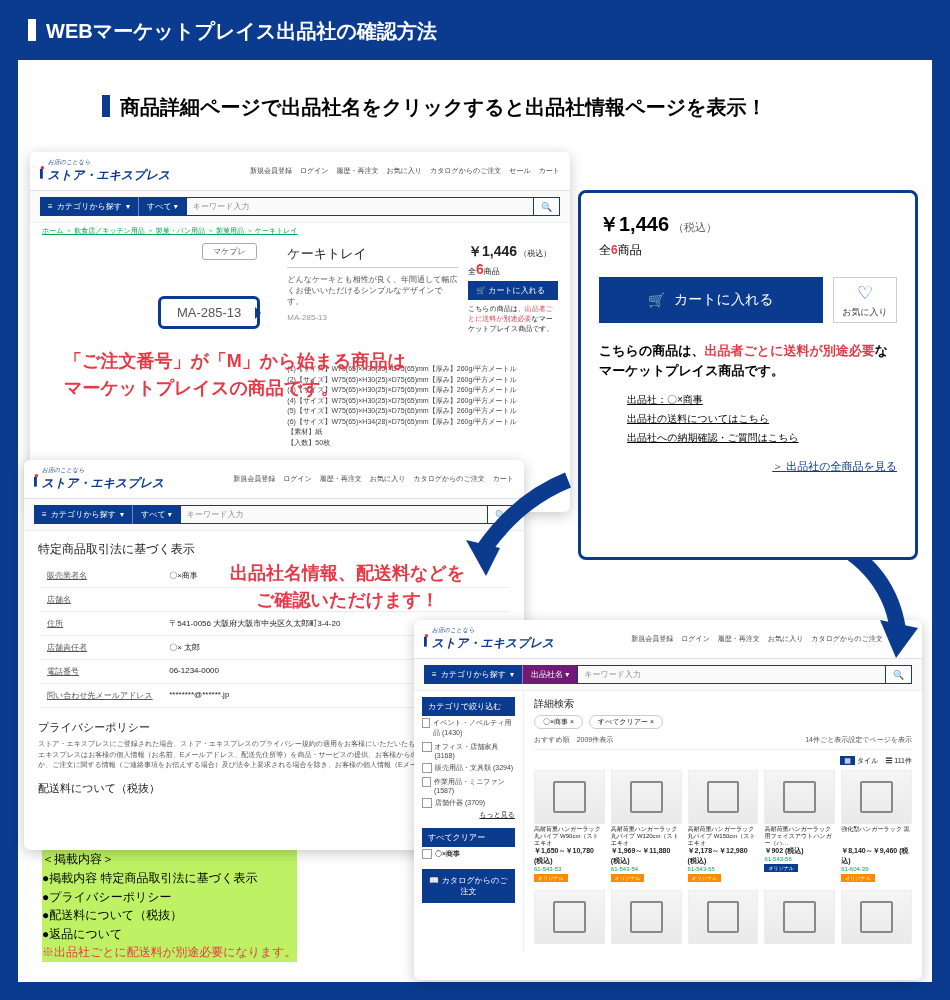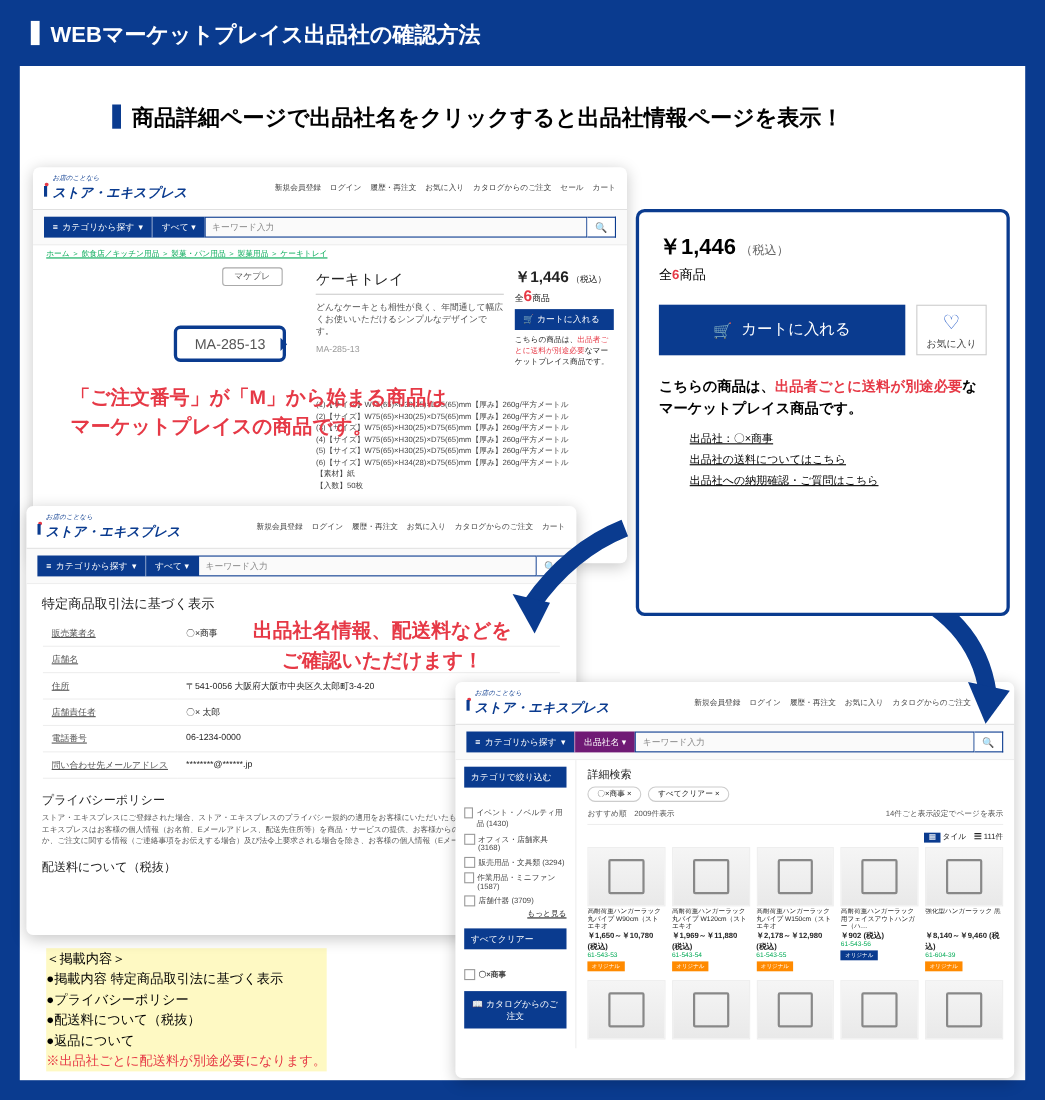--- a/index.html
+++ b/index.html
@@ -64,21 +64,21 @@
   .law-table td { padding:6px 8px; border-bottom:1px solid #eee; vertical-align:top;}
   .law-table td:first-child{ width:26%; color:#555;text-decoration:underline;}
   .priv-title{ font-size:11px; padding:12px 14px 4px;}
   .priv-text{ font-size:7px; color:#555; padding:0 14px; line-height:1.5;}
   .ship-title{ font-size:11px; padding:10px 14px 4px;}
 
   
   #shot3 { top: 560px; left: 396px; width: 508px; height: 360px; z-index:3;}
   .s3-body{ display:flex; gap:0; font-size:7px;}
   .s3-side{ width:110px; border-right:1px solid #eee; padding:6px 8px;}
-  .s3-side-h{ background:#0a3b8f; color:#fff; font-size:8px; padding:4px 6px; margin-bottom:16px;}
+  .s3-side-h{ background:#0a3b8f; color:#fff; font-size:8px; padding:4px 6px; margin-bottom:0;}
   .chk{ font-size:7px; color:#444; display:flex; gap:3px; padding:2px 0;}
   .chk::before{content:""; width:8px;height:8px;border:1px solid #999; display:inline-block;}
   .s3-side-btn{ background:#0a3b8f; color:#fff; font-size:8px; padding:6px 4px; text-align:center; margin-top:8px;}
   .s3-main{ flex:1; padding:6px 10px;}
   .s3-h{ font-size:10px; margin-bottom:4px;}
   .s3-tags span{ display:inline-block; border:1px solid #ccc; border-radius:10px; padding:1px 8px; font-size:7px; margin-right:4px;}
   .s3-bar{ display:flex; justify-content:space-between; font-size:7px; color:#555; margin:6px 0; border-bottom:1px solid #eee; padding-bottom:4px;}
   .grid{ display:flex; gap:6px;}
   .card{ width:19%; font-size:6px;}
   .thumb{ width:100%; height:54px; background:linear-gradient(#f5f5f5,#e9e9e9); border:1px solid #eee; margin-bottom:2px; position:relative;}
@@ -97,21 +97,21 @@
 
   
   .bubble { position:absolute; top:236px; left:140px; border:3px solid #0a3b8f; border-radius:6px; background:#fff; padding:6px 16px; font-size:13px; color:#555; z-index:4;}
   .bubble::after{ content:""; position:absolute; right:-10px; top:50%; transform:translateY(-50%); border:6px solid transparent; border-left-color:#0a3b8f;}
 
   
   .arrow { position:absolute; z-index:4; }
   .arrow svg { display:block; }
 
   
-  .bottom { position:absolute; bottom:8px; left:24px; font-size:12px; line-height:1.55; z-index:1; background:#fef9c3;}
+  .bottom { position:absolute; bottom:20px; left:24px; font-size:12px; line-height:1.55; z-index:1; background:#bef264;}
   .bottom .r { color:#e63946; }
 </style>
 </head>
 <body>
 
 <div class="header">
   <span class="header-bar"></span><span>WEBマーケットプレイス出品社の確認方法</span>
 </div>
 
 <div class="main">
@@ -191,20 +191,21 @@
           <span style="font-size:18px;color:#2a5fc9">♡</span>
           <span>お気に入り</span>
         </div>
     </div>
     <div class="znote"><span>こちらの商品は、</span><span class="red">出品者ごとに送料が別途必要</span><span>なマーケットプレイス商品です。</span></div>
     <div class="zlinks">
       <div><span>出品社：〇×商事</span></div>
       <div><span>出品社の送料についてはこちら</span></div>
       <div><span>出品社への納期確認・ご質問はこちら</span></div>
     </div>
+    <div class="zmore">＞ <span>出品社の全商品を見る</span></div>
   </div>
 
   <div id="shot2" class="shot">
     <div class="shot-top">
       <span class="logo">
           <span class="logo-icon">
             <span class="logo-dot">●</span>
             <span style="color:#0a3b8f">▌</span>
           </span>
           <span><span style="font-size:6px;display:block;font-weight:normal">お店のことなら</span><span>ストア・エキスプレス</span></span>

